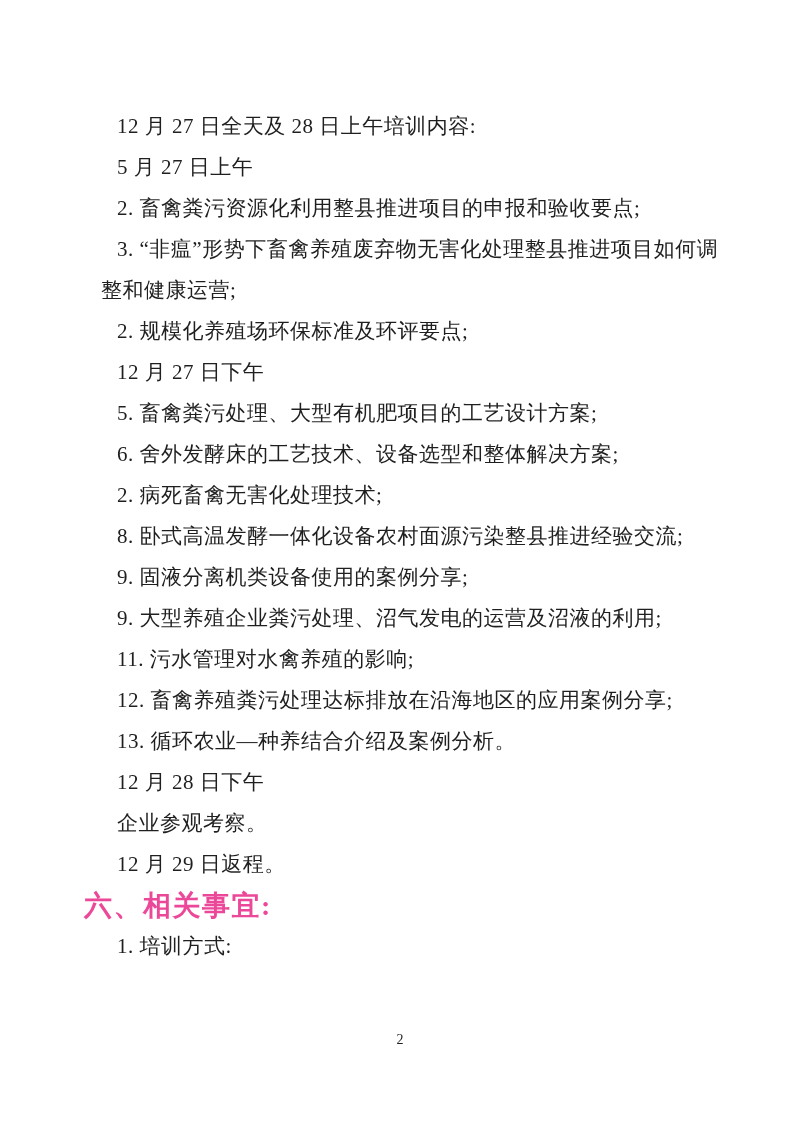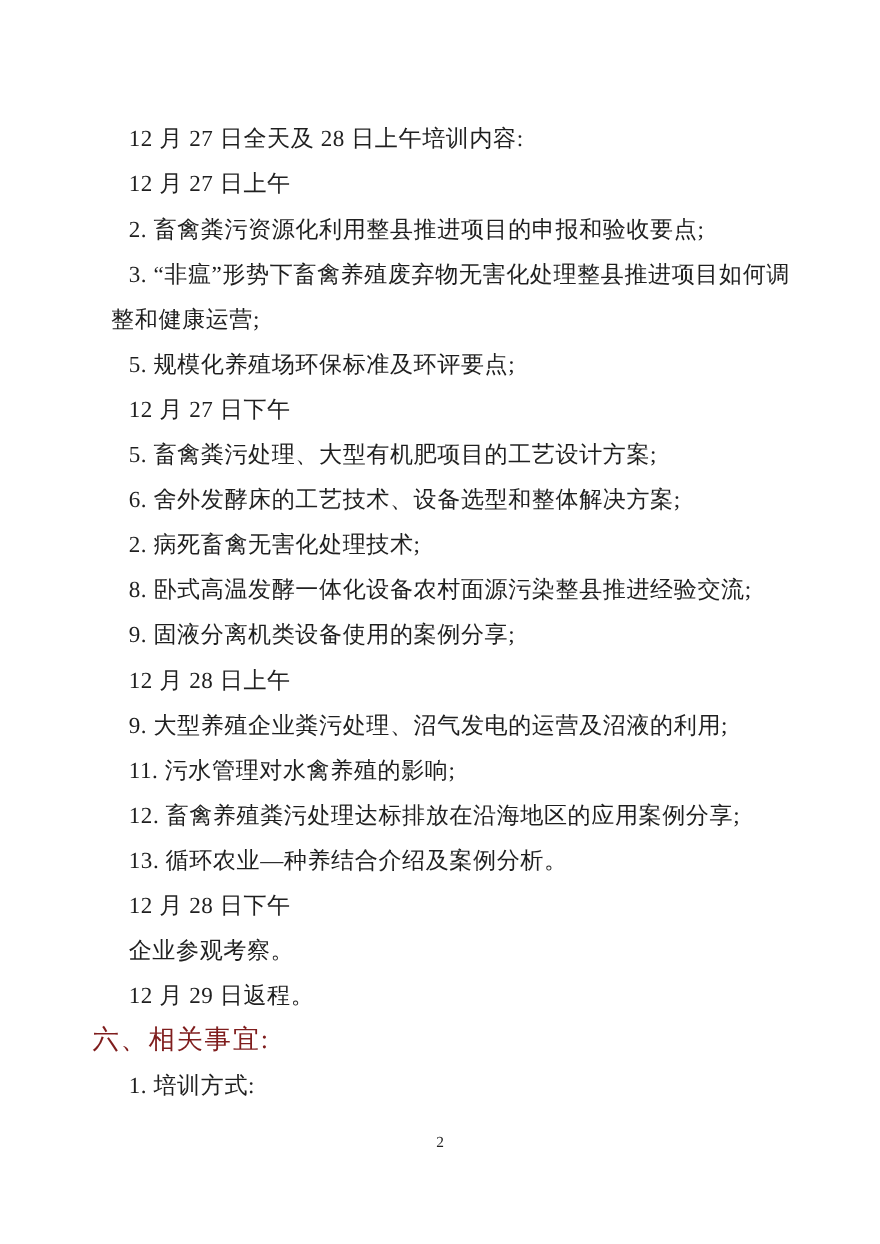--- a/index.html
+++ b/index.html
@@ -31,55 +31,54 @@
     text-align: left;
   }
   .content p.indent {
     text-indent: 33px;
   }
   .content p.flush {
     text-indent: 0;
     margin-left: 17px;
   }
   .content p.heading {
-    font-weight: 400;
-    color: #7f1d1d;
-    font-size: 24px;
+    font-weight: 700;
+    color: #ec4899;
+    font-size: 28px;
     letter-spacing: 1.5px;
     text-indent: 0;
   }
   .footer {
     position: absolute;
     top: 1030px;
     left: 0;
     width: 100%;
     text-align: center;
     font-size: 14px;
     line-height: 20px;
     color: #1f1f1f;
   }
 </style>
 </head>
 <body>
 
 <div class="page">
   <div class="content">
       <p class="line indent">12 月 27 日全天及 28 日上午培训内容:</p>
-      <p class="line indent">12 月 27 日上午</p>
+      <p class="line indent">5 月 27 日上午</p>
       <p class="line indent">2. 畜禽粪污资源化利用整县推进项目的申报和验收要点;</p>
       <p class="line indent">3. “非瘟”形势下畜禽养殖废弃物无害化处理整县推进项目如何调</p>
       <p class="line flush">整和健康运营;</p>
-      <p class="line indent">5. 规模化养殖场环保标准及环评要点;</p>
+      <p class="line indent">2. 规模化养殖场环保标准及环评要点;</p>
       <p class="line indent">12 月 27 日下午</p>
       <p class="line indent">5. 畜禽粪污处理、大型有机肥项目的工艺设计方案;</p>
       <p class="line indent">6. 舍外发酵床的工艺技术、设备选型和整体解决方案;</p>
       <p class="line indent">2. 病死畜禽无害化处理技术;</p>
       <p class="line indent">8. 卧式高温发酵一体化设备农村面源污染整县推进经验交流;</p>
       <p class="line indent">9. 固液分离机类设备使用的案例分享;</p>
-      <p class="line indent">12 月 28 日上午</p>
       <p class="line indent">9. 大型养殖企业粪污处理、沼气发电的运营及沼液的利用;</p>
       <p class="line indent">11. 污水管理对水禽养殖的影响;</p>
       <p class="line indent">12. 畜禽养殖粪污处理达标排放在沿海地区的应用案例分享;</p>
       <p class="line indent">13. 循环农业—种养结合介绍及案例分析。</p>
       <p class="line indent">12 月 28 日下午</p>
       <p class="line indent">企业参观考察。</p>
       <p class="line indent">12 月 29 日返程。</p>
       <p class="line heading">六、相关事宜:</p>
       <p class="line indent">1. 培训方式:</p>
     </div>

